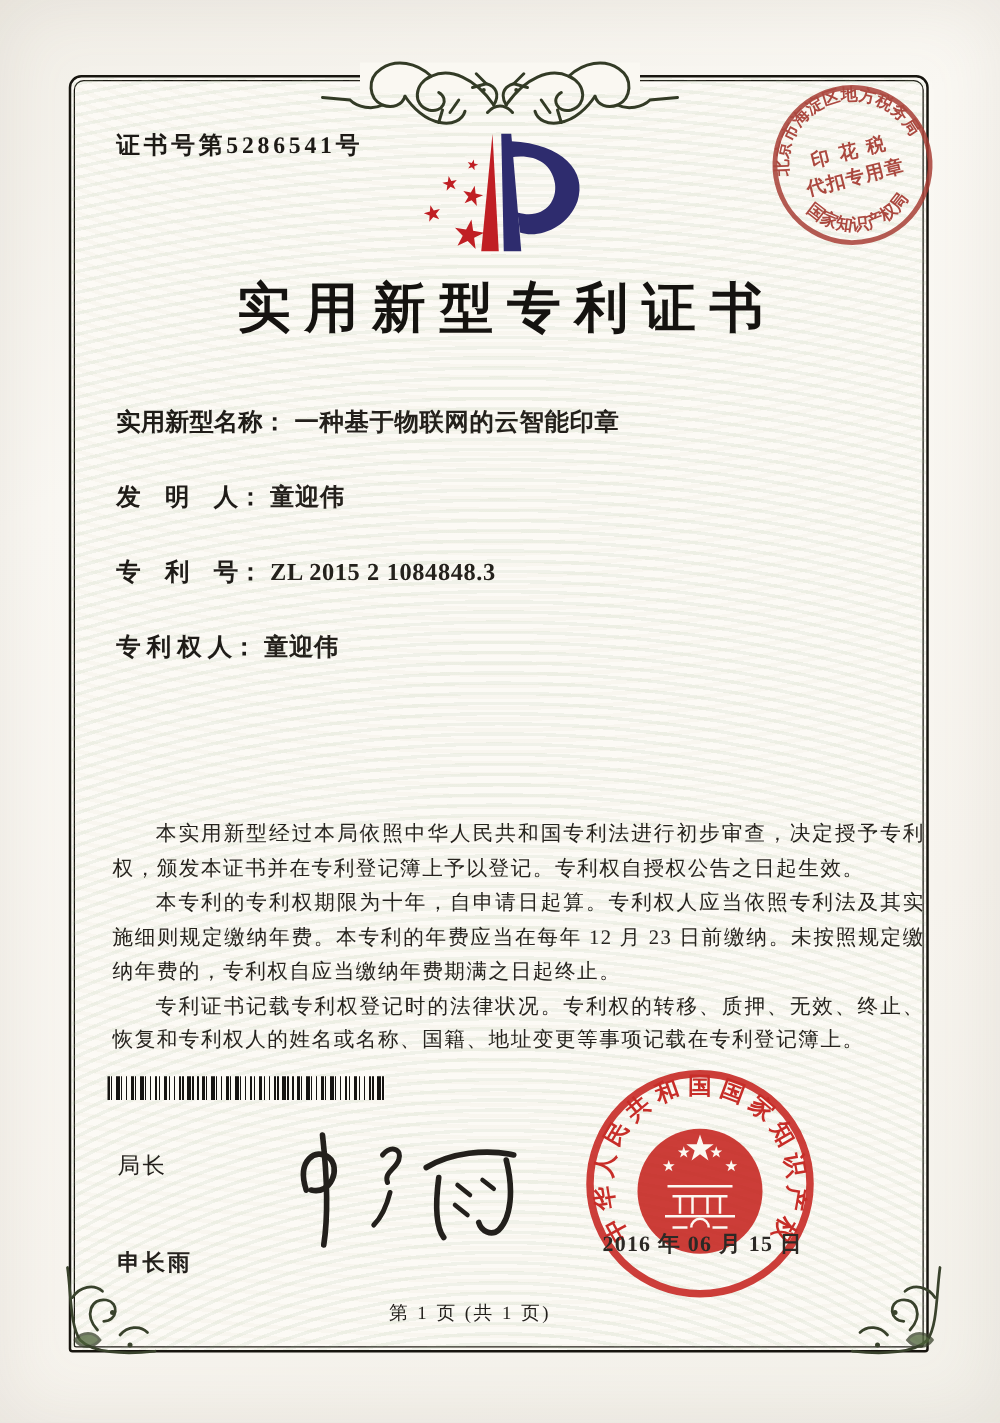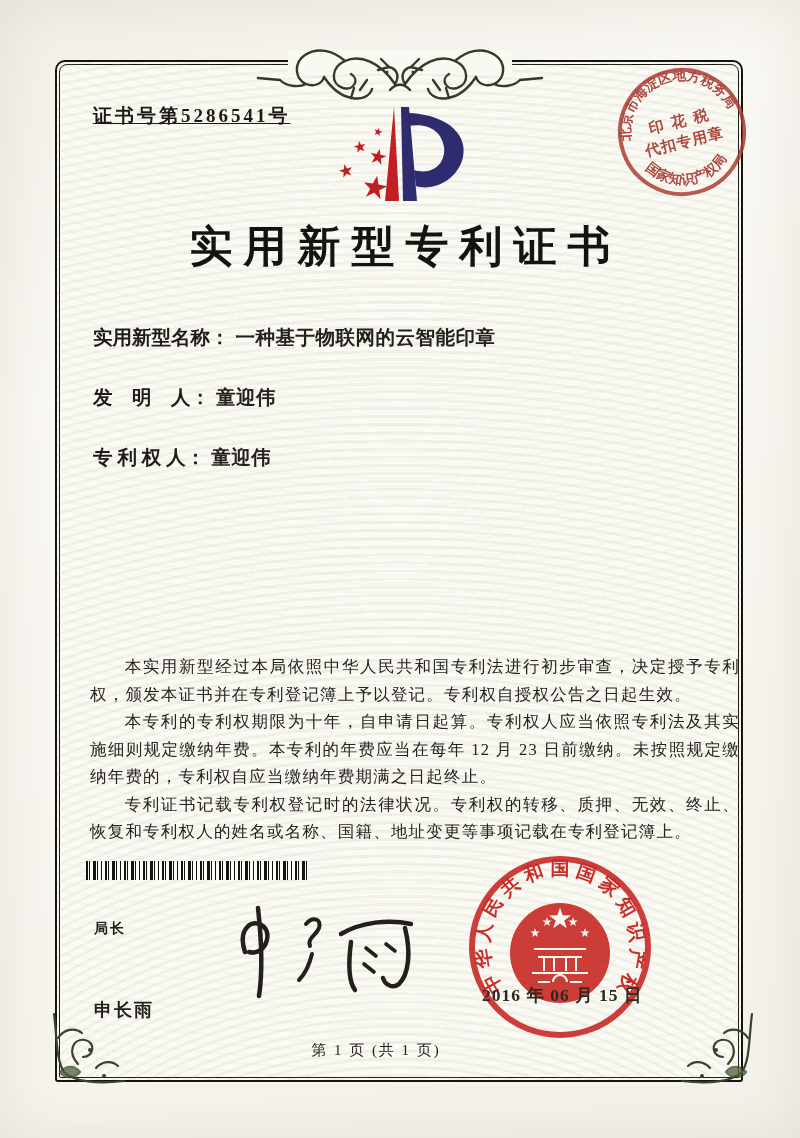--- a/index.html
+++ b/index.html
@@ -30,21 +30,21 @@
   
   .orn-patch { position:absolute; left:288px; top:50px; width:224px; height:24px; background:#faf8f2; }
   .dragon-orn { position:absolute; left:252px; top:26px; }
   
   .corner { position:absolute; top:1006px; }
   .corner.bl { left:46px; }
   .corner.br { left:676px; transform:scaleX(-1); }
   
   .cert-no {
     position:absolute; left:93px; top:103px;
-    font-size:19px; font-weight:bold; letter-spacing:3px; color:#1d1a16;text-decoration:underline;
+    font-size:19px; font-weight:bold; letter-spacing:3px; color:#1d1a16;
   }
   .logo { position:absolute; left:298px; top:99px; }
   .tax-stamp { position:absolute; left:606px; top:56px; transform:rotate(-14deg); opacity:.93; }
   .doc-title {
     position:absolute; left:0; right:0; top:218px; text-align:center;
     font-size:43px; font-weight:bold; letter-spacing:11px; color:#151310;
     text-indent:11px;
   }
   
   .fields { position:absolute; left:93px; top:324px; width:620px; }
@@ -59,21 +59,21 @@
   }
   
   .barcode {
     position:absolute; left:86px; top:861px; width:222px; height:19px;
     background-image:repeating-linear-gradient(90deg,
       #161412 0 2px, #fcfaf5 2px 3px, #161412 3px 4px, #fcfaf5 4px 7px,
       #161412 7px 10px, #fcfaf5 10px 11px, #161412 11px 12px, #fcfaf5 12px 15px,
       #161412 15px 16px, #fcfaf5 16px 19px);
   }
   
-  .sig-title { position:absolute; left:94px; top:920px; font-size:14px; font-weight:bold; letter-spacing:2px; }
+  .sig-title { position:absolute; left:94px; top:920px; font-size:18px; font-weight:normal; letter-spacing:2px; }
   .sig-name  { position:absolute; left:94px; top:954px; font-size:18px; font-weight:bold; letter-spacing:2px;margin-top:44px; }
   .sig-auto  { position:absolute; left:203px; top:890px; }
   
   .seal { position:absolute; left:464px; top:851px; opacity:.95; }
   .seal-date {
     position:absolute; left:482px; top:983px; font-size:17.5px; font-weight:bold;
     letter-spacing:1px; color:#2c2925; white-space:nowrap;
   }
   
   .footer {
@@ -168,20 +168,23 @@
   </svg>
 
   <div class="doc-title">实用新型专利证书</div>
 
   <div class="fields">
     <div class="f-row">
       <span class="f-label">实用新型名称：</span><span class="f-value">一种基于物联网的云智能印章</span>
     </div>
     <div class="f-row">
       <span class="f-label">发　明　人：</span><span class="f-value">童迎伟</span>
+    </div>
+    <div class="f-row">
+      <span class="f-label">专　利　号：</span><span class="f-value">ZL 2015 2 1084848.3</span>
     </div>
     <div class="f-row">
       <span class="f-label">专 利 权 人：</span><span class="f-value">童迎伟</span>
     </div>
   </div>
 
   <div class="paras">
     <p>本实用新型经过本局依照中华人民共和国专利法进行初步审查，决定授予专利权，颁发本证书并在专利登记簿上予以登记。专利权自授权公告之日起生效。</p>
     <p>本专利的专利权期限为十年，自申请日起算。专利权人应当依照专利法及其实施细则规定缴纳年费。本专利的年费应当在每年 12 月 23 日前缴纳。未按照规定缴纳年费的，专利权自应当缴纳年费期满之日起终止。</p>
     <p>专利证书记载专利权登记时的法律状况。专利权的转移、质押、无效、终止、恢复和专利权人的姓名或名称、国籍、地址变更等事项记载在专利登记簿上。</p>

